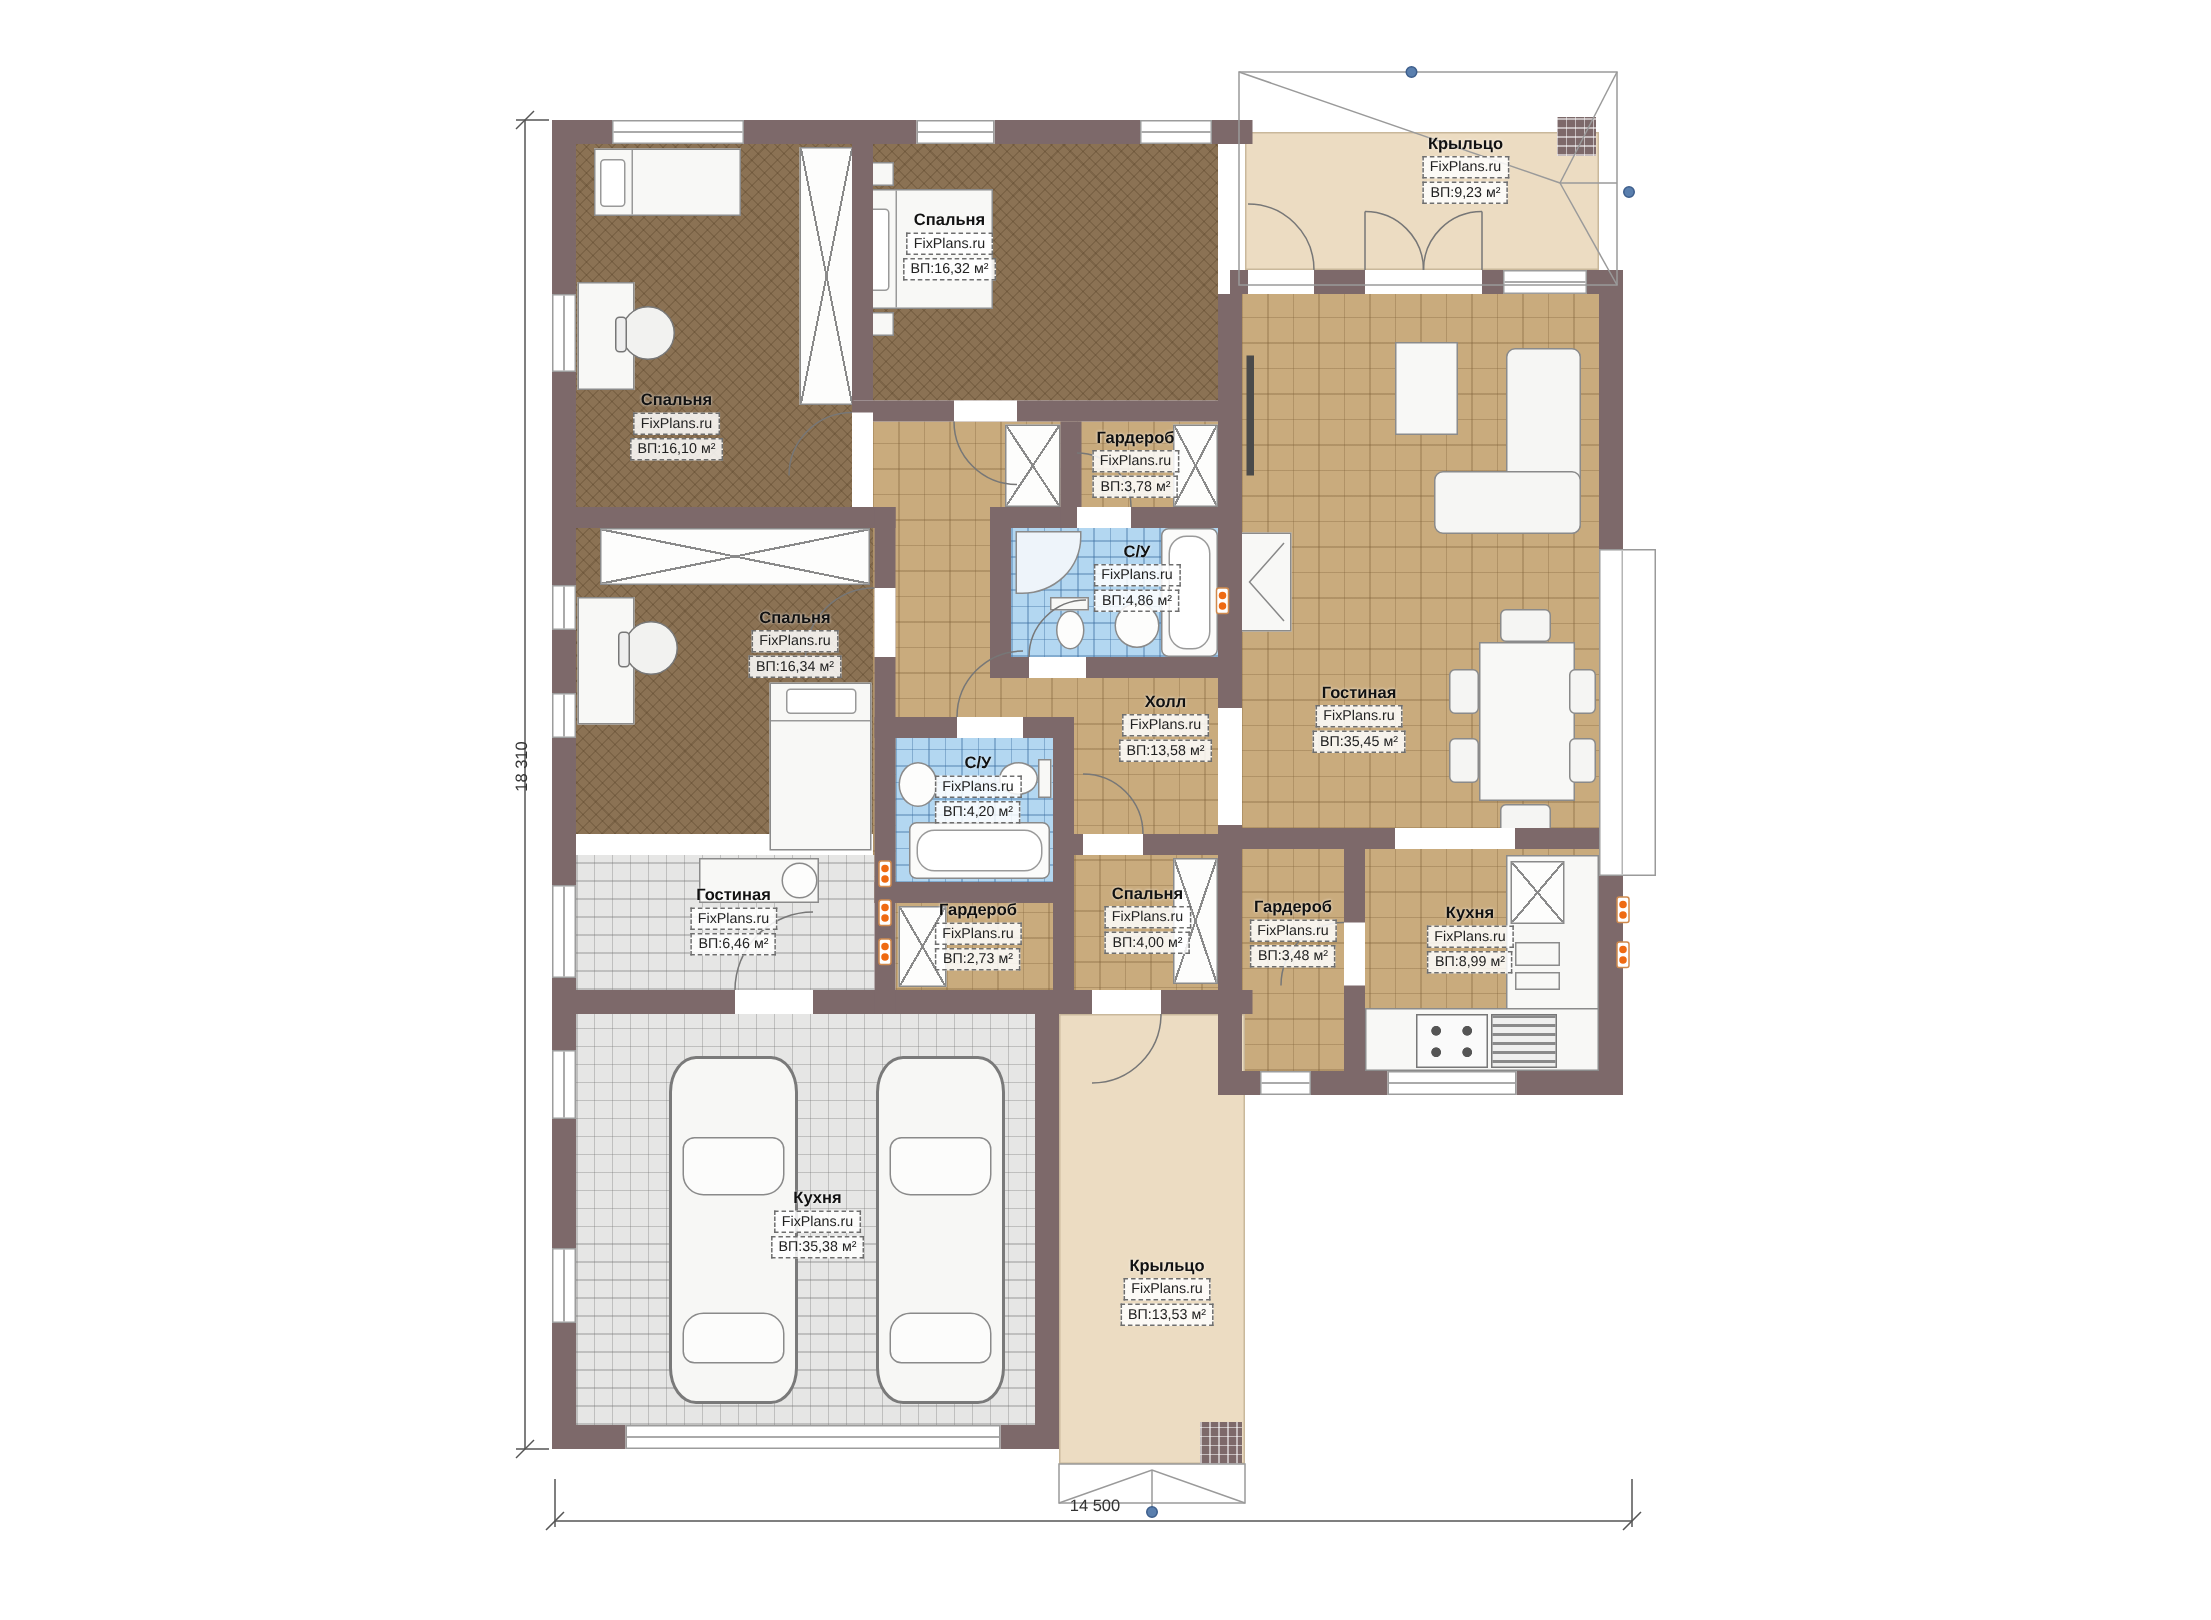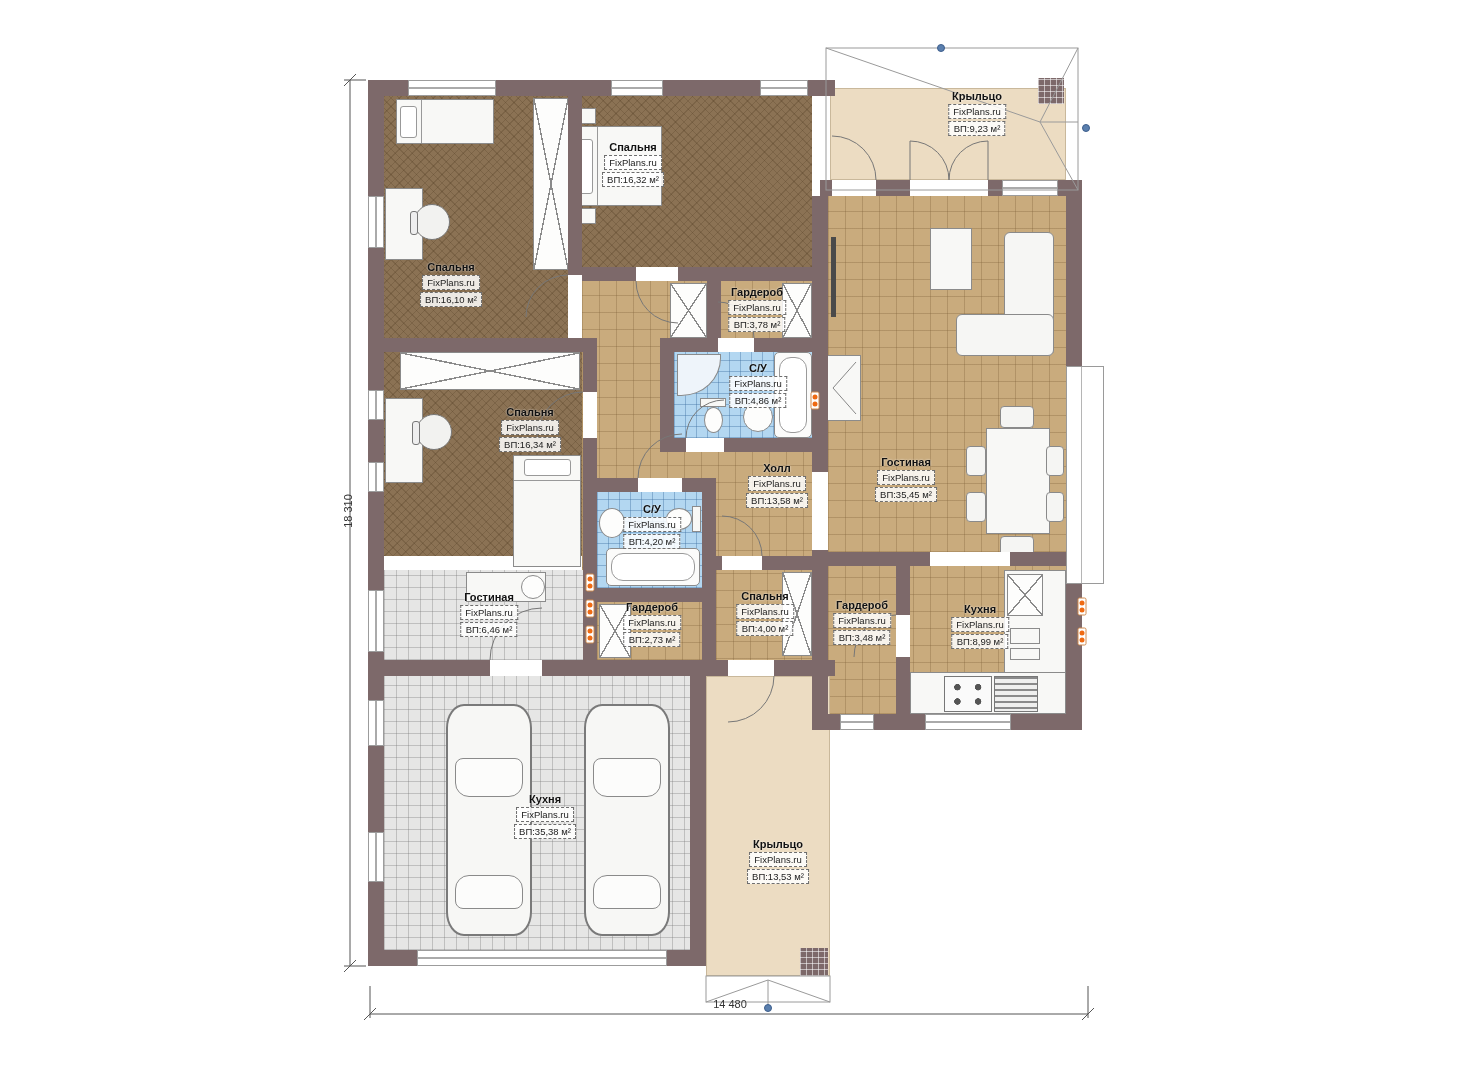--- a/index.html
+++ b/index.html
@@ -372,15 +372,15 @@
     <div class="rbox">FixPlans.ru</div>
     <div class="rbox">ВП:35,38 м²</div>
   </div>
   <div class="room-label" style="left:778px;top:838px;">
     <div class="rname">Крыльцо</div>
     <div class="rbox">FixPlans.ru</div>
     <div class="rbox">ВП:13,53 м²</div>
   </div>
 
   <div class="dim dim-v" style="left:318px;top:505px;">18 310</div>
-  <div class="dim" style="left:700px;top:998px;">14 480</div>
+  <div class="dim" style="left:700px;top:998px;">14 500</div>
 
 </div>
 
 </body></html>

